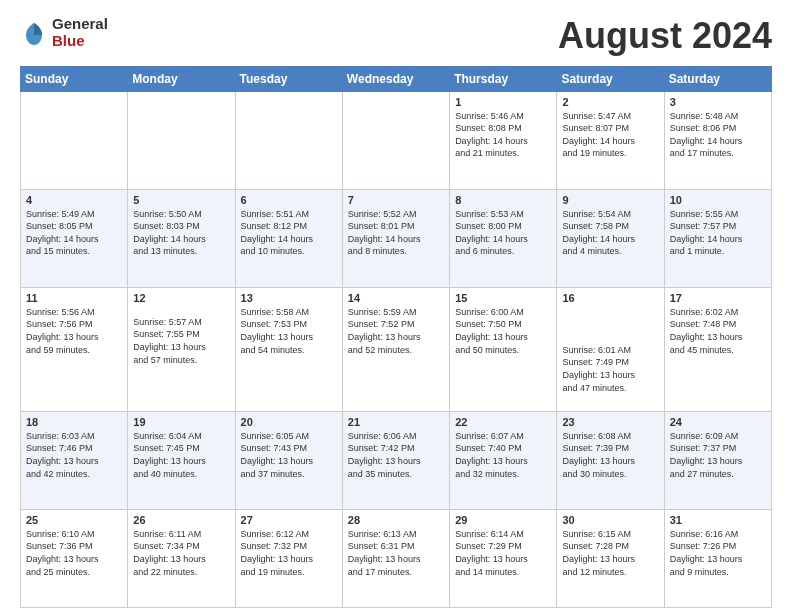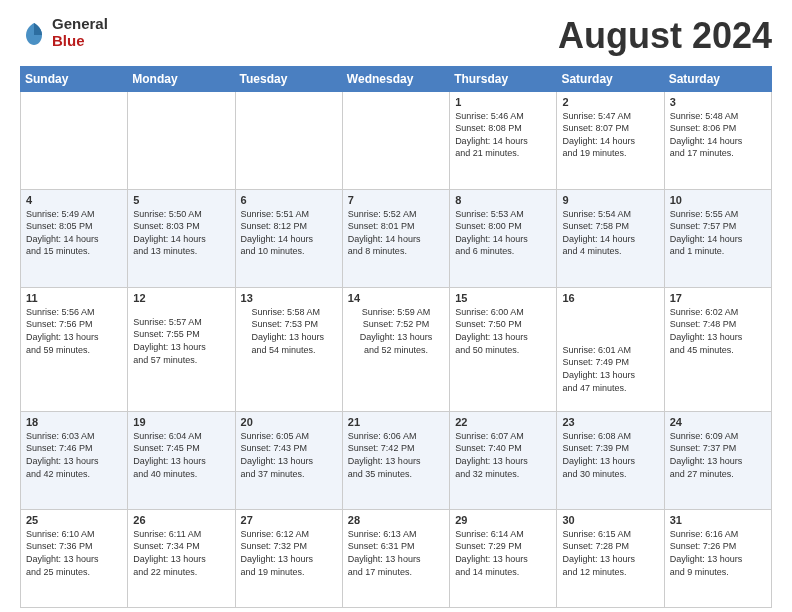--- a/index.html
+++ b/index.html
@@ -225,28 +225,28 @@
           </td>
           <td>
             <span class="day-number">12</span>
             <div class="day-info" style="white-space: pre-line; margin-top: 12px;">Sunrise: 5:57 AM
 Sunset: 7:55 PM
 Daylight: 13 hours
 and 57 minutes.</div>
           </td>
           <td>
             <span class="day-number">13</span>
-            <div class="day-info" style="white-space: pre-line; margin-left: 11px;">Sunrise: 5:58 AM
+            <div class="day-info" style="white-space: pre-line;">Sunrise: 5:58 AM
 Sunset: 7:53 PM
 Daylight: 13 hours
 and 54 minutes.</div>
           </td>
           <td>
             <span class="day-number">14</span>
-            <div class="day-info" style="white-space: pre-line; text-align: center;">Sunrise: 5:59 AM
+            <div class="day-info" style="white-space: pre-line;">Sunrise: 5:59 AM
 Sunset: 7:52 PM
 Daylight: 13 hours
 and 52 minutes.</div>
           </td>
           <td>
             <span class="day-number">15</span>
             <div class="day-info" style="white-space: pre-line;">Sunrise: 6:00 AM
 Sunset: 7:50 PM
 Daylight: 13 hours
 and 50 minutes.</div>

